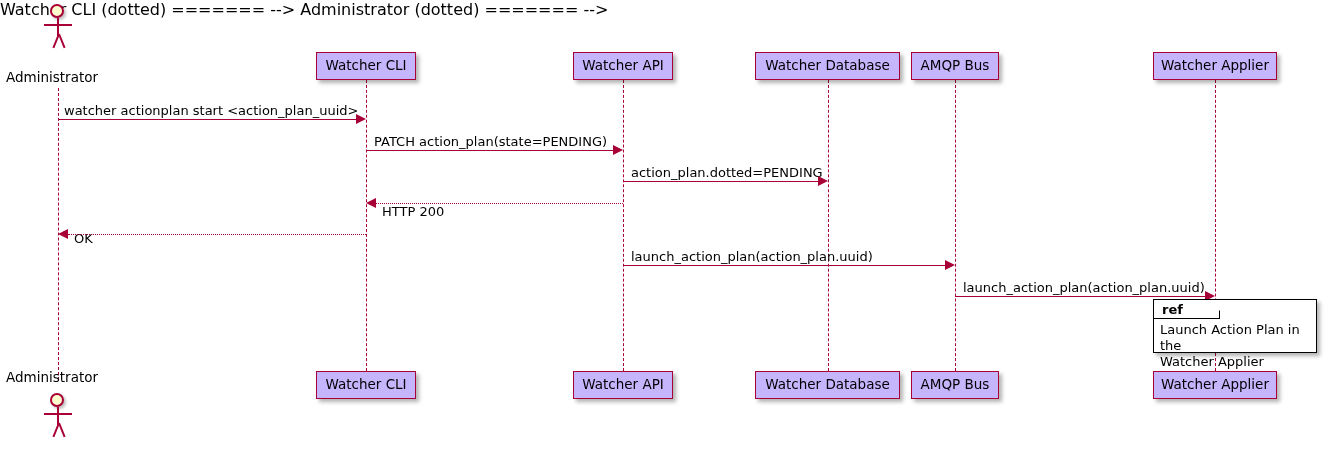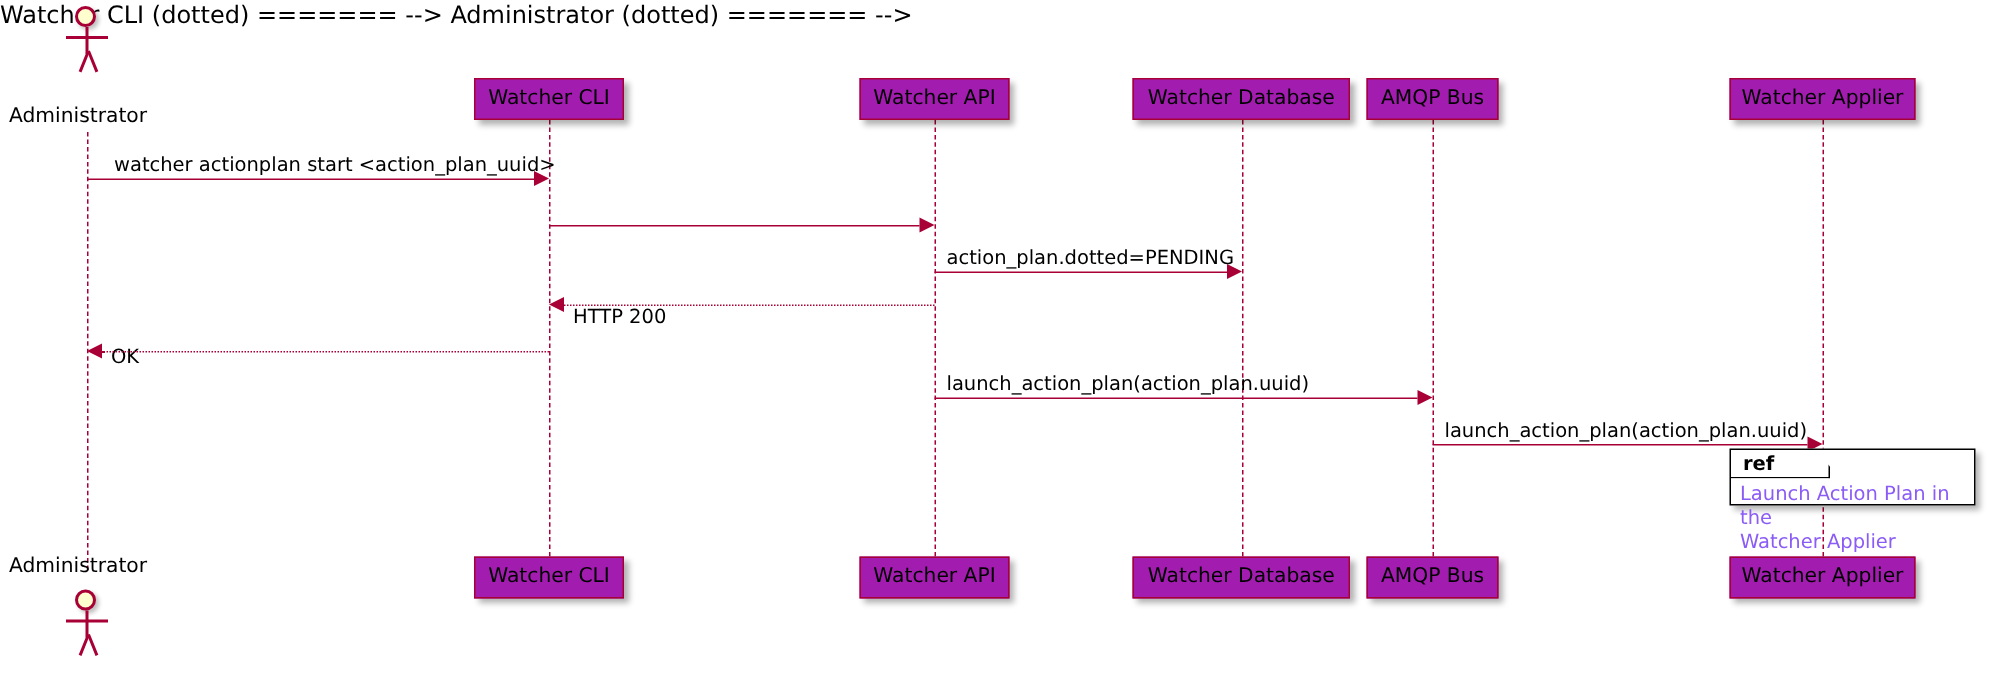--- a/index.html
+++ b/index.html
@@ -14,21 +14,21 @@
     position: relative;
     width: 1330px;
     height: 456px;
     background: #FFFFFF;
     overflow: hidden;
   }
   
   .participant {
     position: absolute;
     box-sizing: border-box;
-    background: #a21caf;
+    background: #c4b5fd;
     border: 1.5px solid #A80036;
     color: #000000;
     font-size: 13.5px;
     line-height: 1;
     display: flex;
     align-items: center;
     justify-content: center;
     white-space: nowrap;
     box-shadow: 3px 3px 4px rgba(0,0,0,0.30);
     height: 28px;
@@ -144,21 +144,21 @@
     font-size: 13px;
     color: #000000;
     clip-path: polygon(0 0, calc(100% - 11px) 0, 100% 11px, 100% 100%, 0 100%);
   }
   .ref-body {
     position: absolute;
     left: 6px;
     top: 22px;
     font-size: 13px;
     line-height: 16px;
-    color: #8b5cf6;
+    color: #000000;
   }
 </style>
 </head>
 <body>
 
 <div id="diagram">
 
   
   <div class="lifeline" style="left:58px; top:88px; height:292px;"></div>
   <div class="lifeline" style="left:366px; top:80px; height:291px;"></div>
@@ -178,25 +178,26 @@
   <div class="actor-label" style="left:6px; top:71px;">Administrator</div>
 
   
   <div class="participant" style="left:316px; top:52px; width:100px;">Watcher CLI</div>
   <div class="participant" style="left:573px; top:52px; width:100px;">Watcher API</div>
   <div class="participant" style="left:755px; top:52px; width:145px;">Watcher Database</div>
   <div class="participant" style="left:911px; top:52px; width:88px;">AMQP Bus</div>
   <div class="participant" style="left:1153px; top:52px; width:124px;">Watcher Applier</div>
 
   
-  <div class="msg-label" style="left:76px; top:104px;">watcher actionplan start &lt;action_plan_uuid&gt;</div>
+  <div class="msg-label" style="left:64px; top:104px;">watcher actionplan start &lt;action_plan_uuid&gt;</div>
   <div class="msg-line" style="left:58px; top:119px; width:298px;"></div>
   <div class="arrow-head right" style="left:356px; top:114px;"></div>
 
   
+  <div class="msg-label" style="left:374px; top:135px;">PATCH action_plan(state=PENDING)</div>
   <div class="msg-line" style="left:366px; top:150px; width:247px;"></div>
   <div class="arrow-head right" style="left:613px; top:145px;"></div>
 
   
   <div class="msg-label" style="left:631px; top:166px;">action_plan.dotted=PENDING</div>
   <div class="msg-line" style="left:623px; top:181px; width:195px;"></div>
   <div class="arrow-head right" style="left:818px; top:176px;"></div>
 
    Watcher CLI (dotted) ======= --&gt;
   <div class="msg-label" style="left:382px; top:189px;margin-top:16px;">HTTP 200</div>
@@ -212,21 +213,21 @@
   <div class="msg-label" style="left:631px; top:250px;">launch_action_plan(action_plan.uuid)</div>
   <div class="msg-line" style="left:623px; top:265px; width:322px;"></div>
   <div class="arrow-head right" style="left:945px; top:260px;"></div>
 
   
   <div class="msg-label" style="left:963px; top:281px;">launch_action_plan(action_plan.uuid)</div>
   <div class="msg-line" style="left:955px; top:296px; width:250px;"></div>
   <div class="arrow-head right" style="left:1205px; top:291px;"></div>
 
   
-  <div class="ref-box" style="left:1153px; top:299px; width:164px; height:38px;">
+  <div class="ref-box" style="left:1153px; top:299px; width:164px; height:54px;">
     <div class="ref-tab" style="width:66px;">ref</div>
     <div class="ref-body">
       <div>Launch Action Plan in the</div>
       <div>Watcher Applier</div>
     </div>
   </div>
 
   
   <div class="participant" style="left:316px; top:371px; width:100px;">Watcher CLI</div>
   <div class="participant" style="left:573px; top:371px; width:100px;">Watcher API</div>

